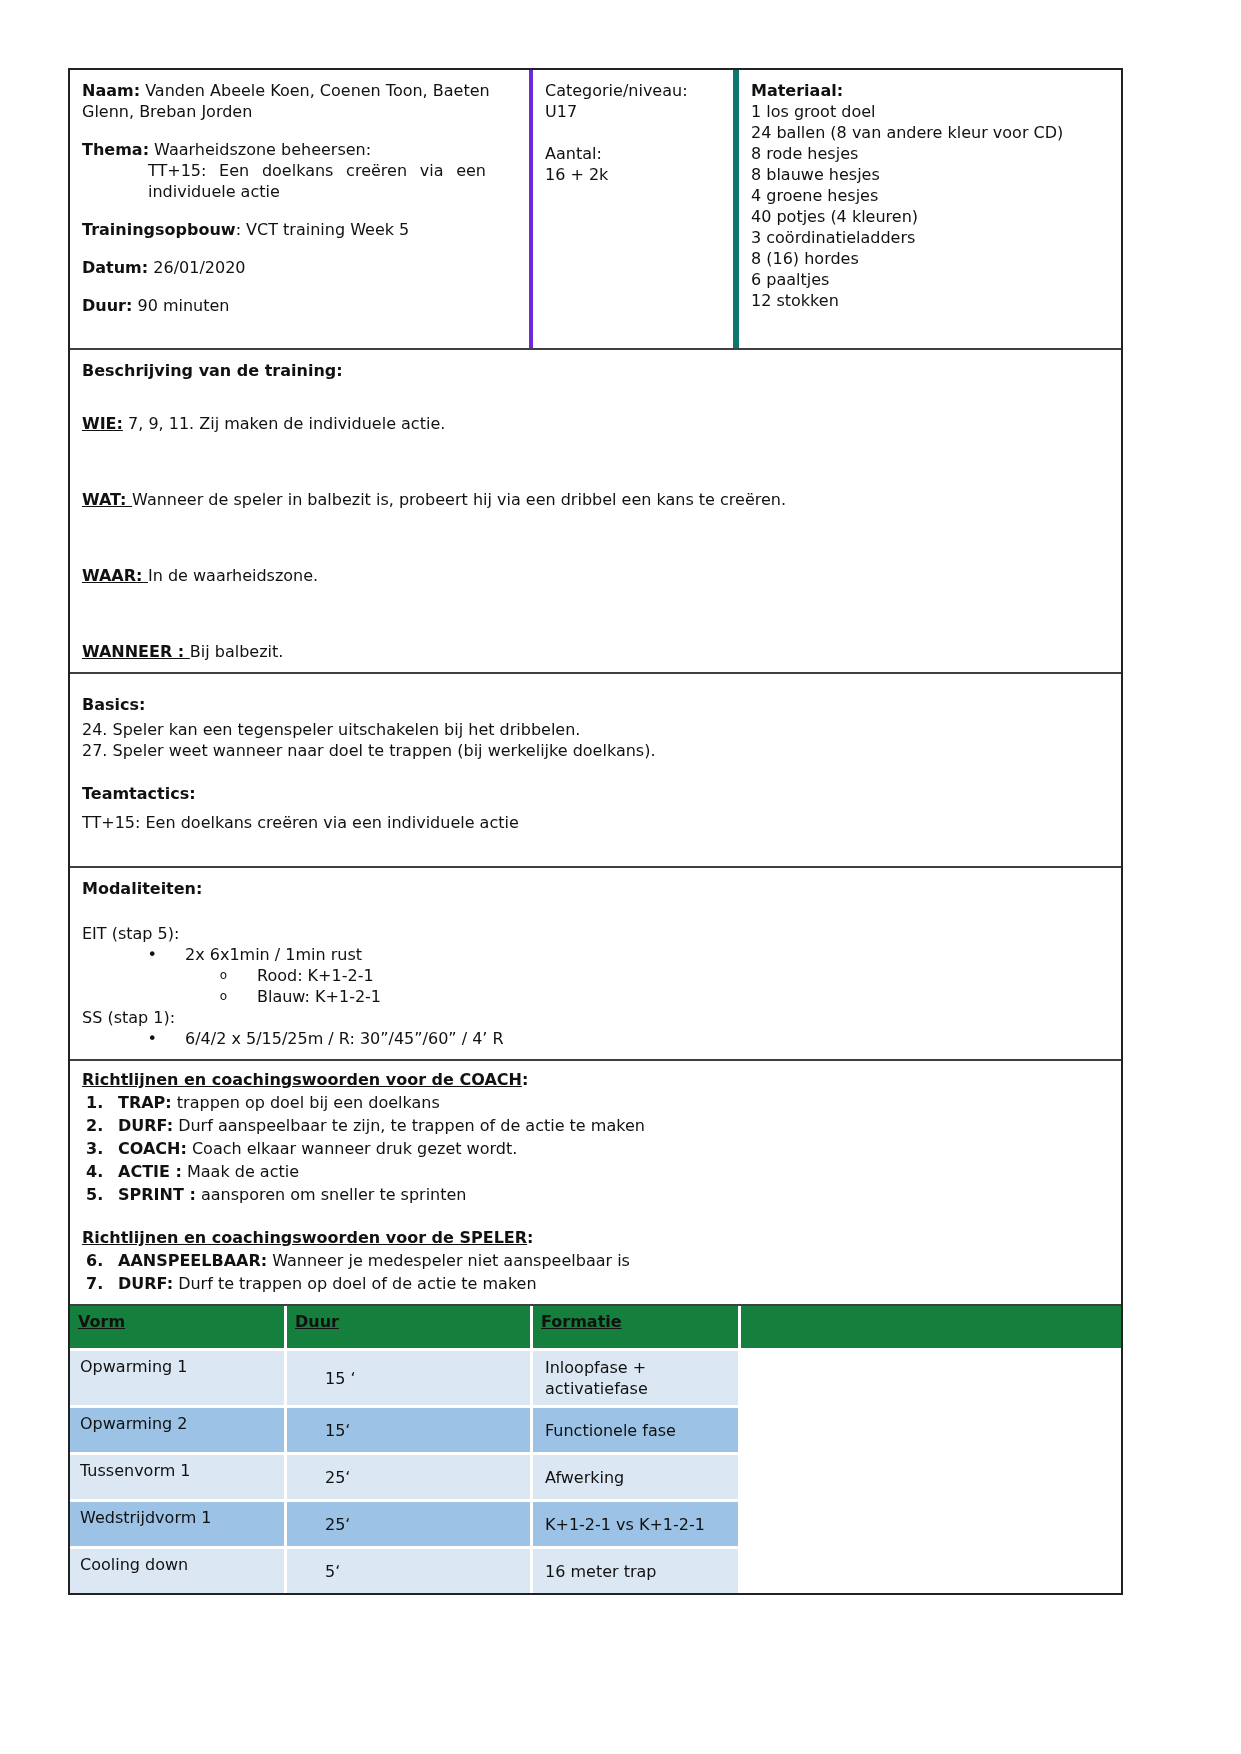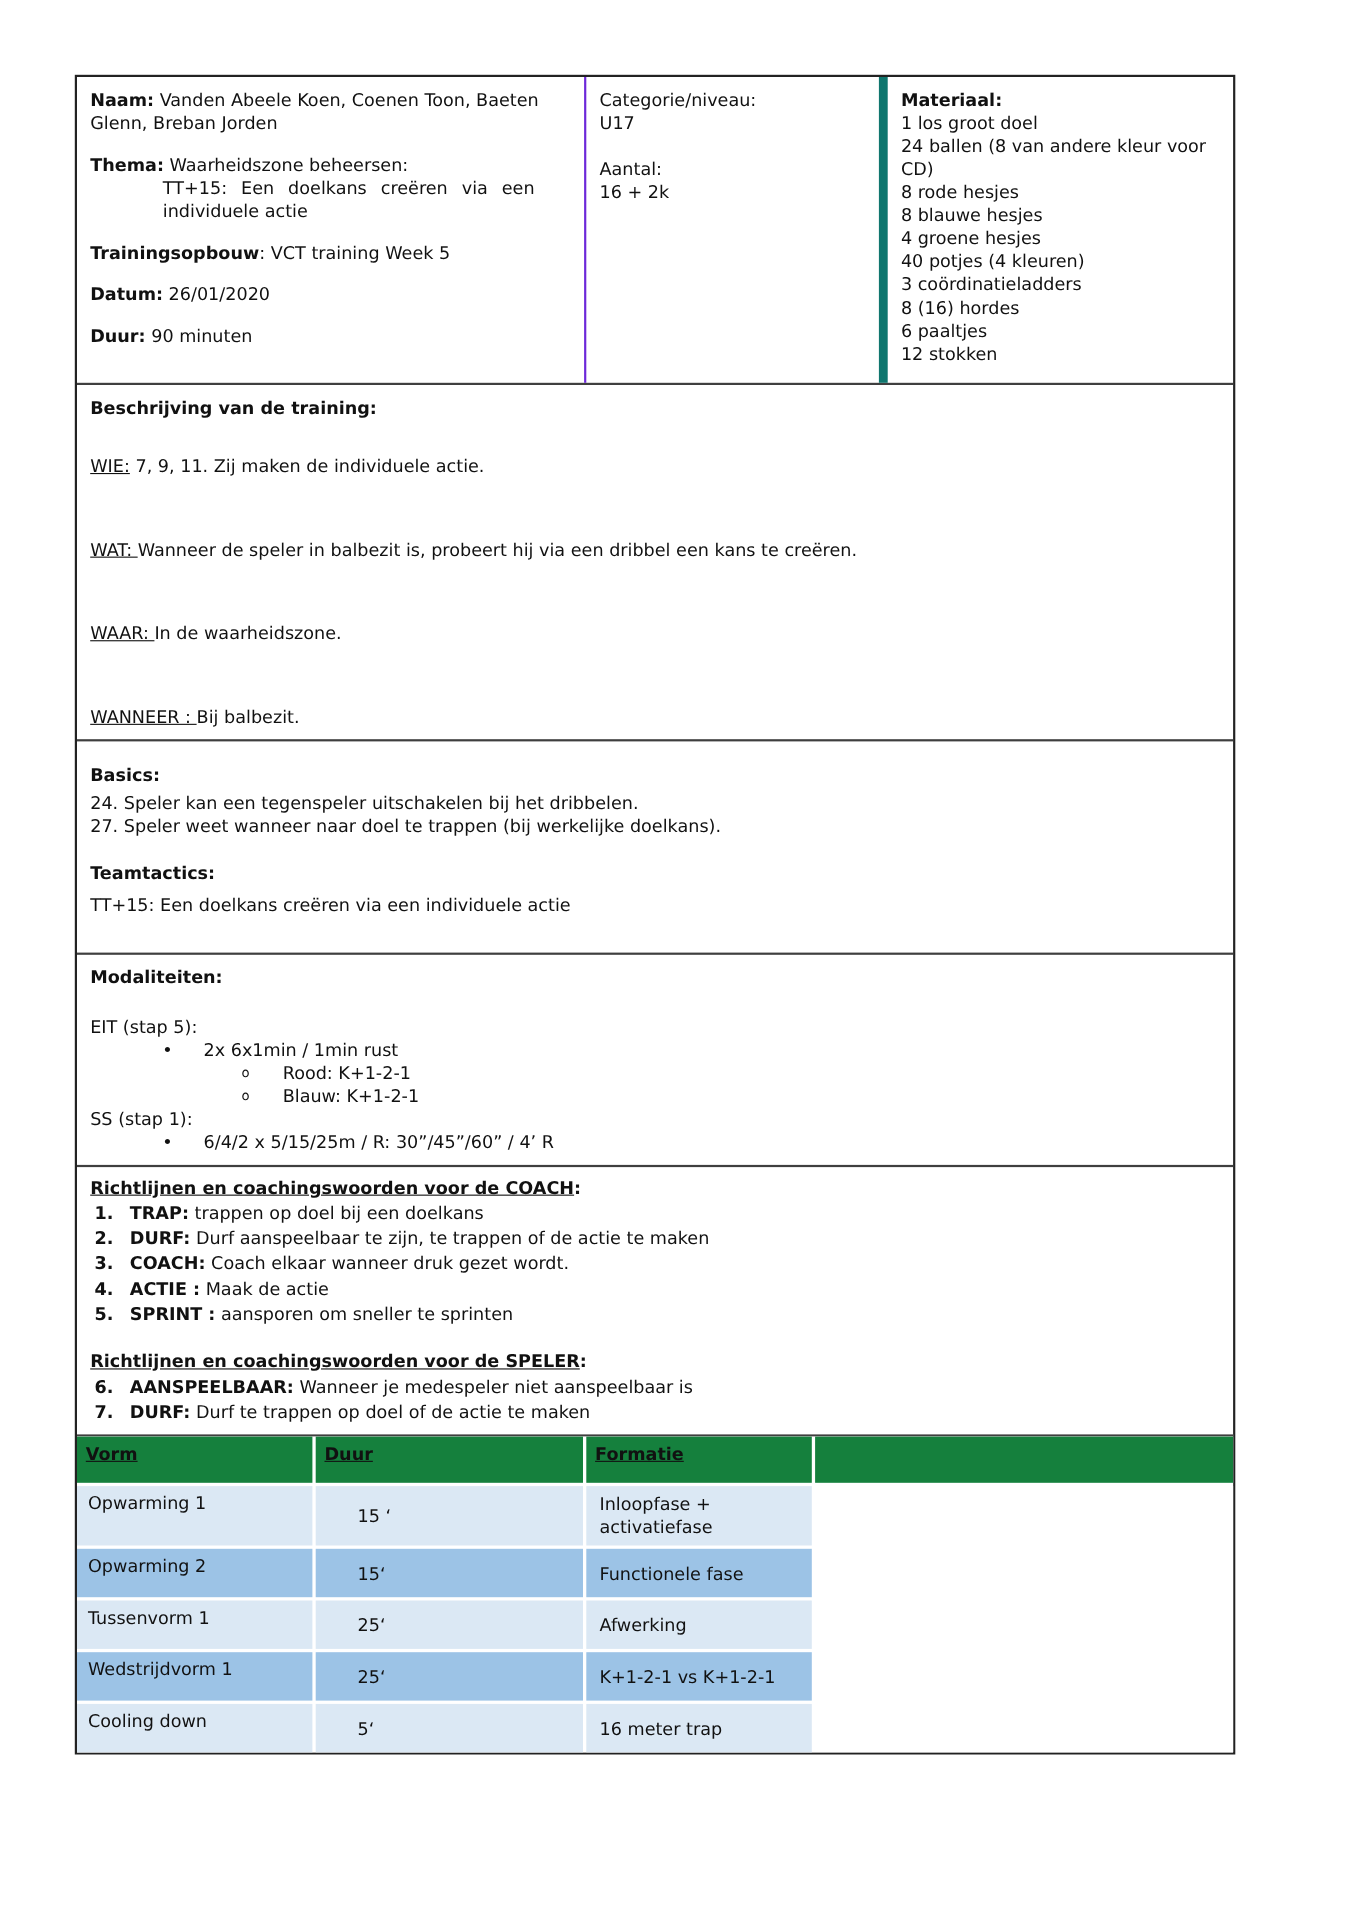--- a/index.html
+++ b/index.html
@@ -16,32 +16,32 @@
     box-sizing:border-box;
     background:#ffffff;
   }
   .section{box-sizing:border-box;}
   .section + .section{border-top:2px solid #3f3f3f;}
   b,.bold{font-weight:bold;}
   .ul{text-decoration:underline;}
   
   .inforow{display:flex;min-height:278px;}
   .inforow .cell{box-sizing:border-box;padding:10px 10px 8px 12px;}
-  .c1{width:463px;border-right:2px solid #6d28d9;}
-  .c2{width:274px;border-right:8px solid #0f766e;}
+  .c1{width:463px;border-right:4px solid #6d28d9;}
+  .c2{width:206px;border-right:6px solid #0f766e;}
   .c3{flex:1;}
   .para{margin:0 0 17px 0;}
   .para:last-child{margin-bottom:0;}
   .thema-sub{margin-left:66px;width:338px;text-align:justify;}
   .mat-item{margin:0;}
   
   .beschrijving{min-height:316px;padding:10px 12px;}
   .b-title{margin-bottom:32px;}
   .w-item{margin-bottom:55px;}
-  .w-label{font-weight:normal;text-decoration:underline;}
+  .w-label{font-weight:bold;text-decoration:underline;}
   
   .basics{min-height:194px;padding:20px 12px;}
   .basics .hline{margin:0;}
   .tt-title{margin-top:22px;margin-bottom:8px;}
   
   .moda{min-height:186px;padding:10px 12px;}
   .moda-title{margin-bottom:24px;}
   .bullet-row{display:flex;}
   .bullet-row .b-dot{width:33px;text-align:right;padding-right:0;margin-left:42px;}
   .bullet-row .b-txt{margin-left:28px;}

